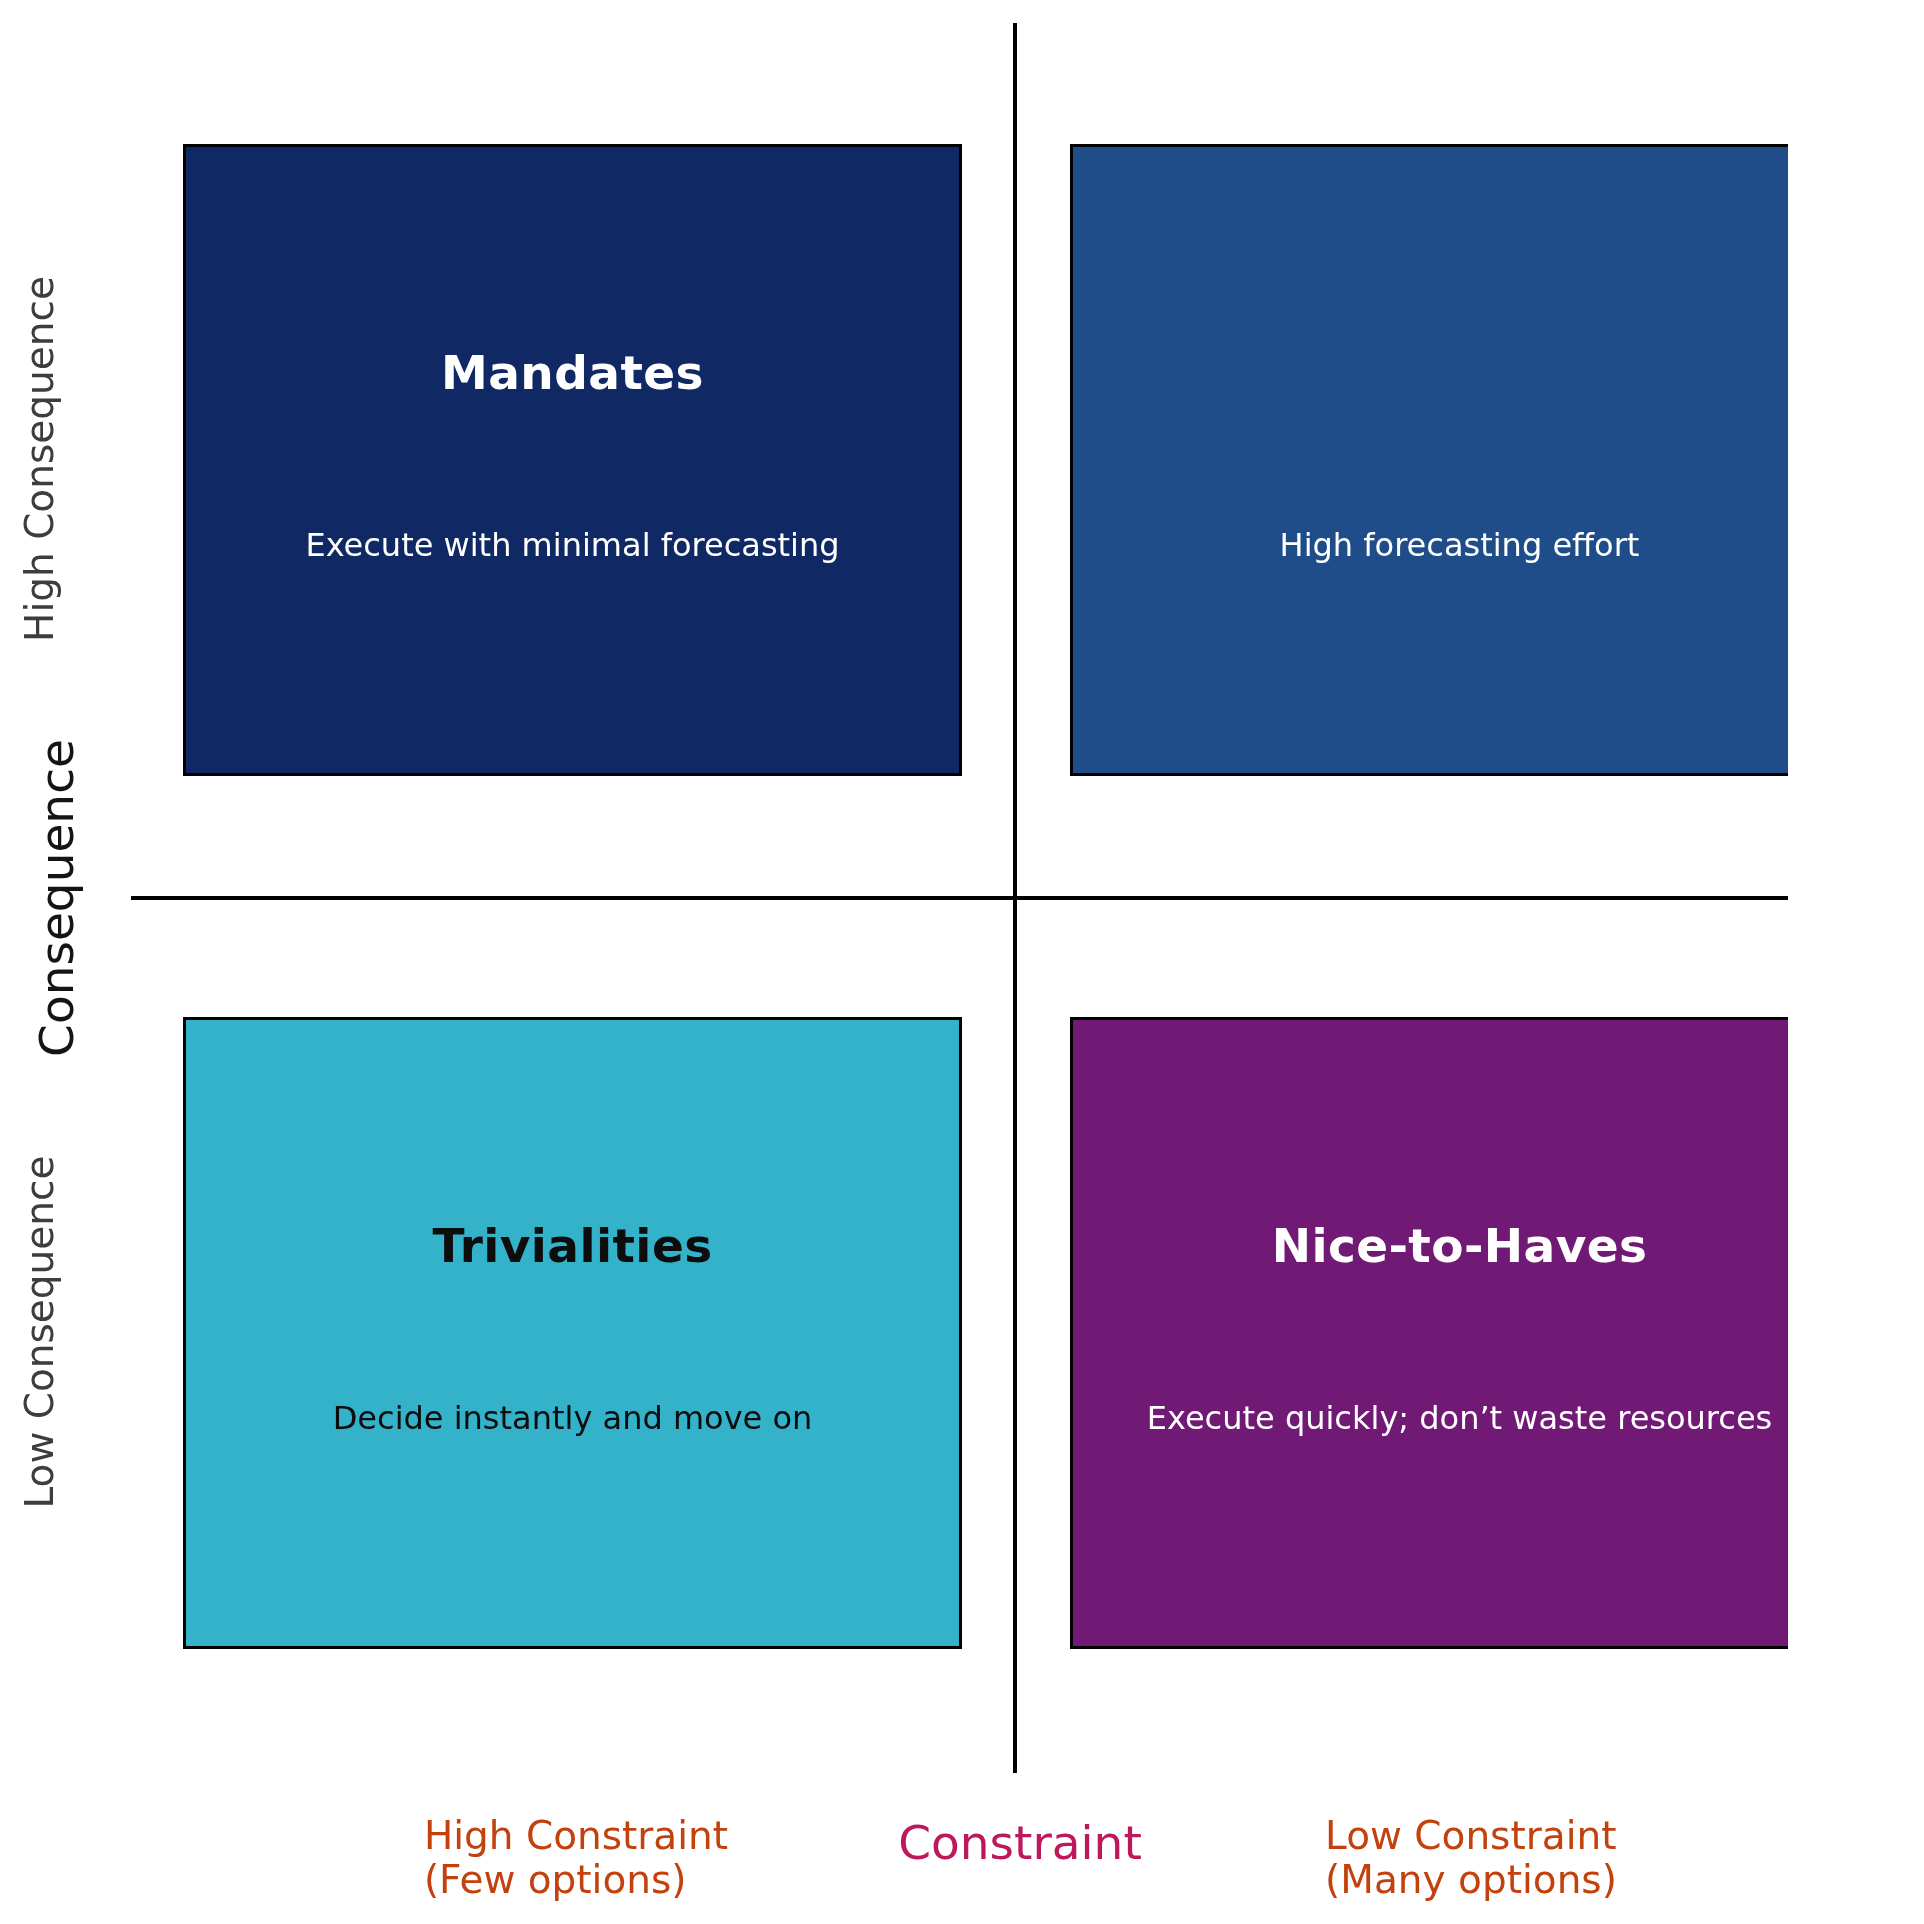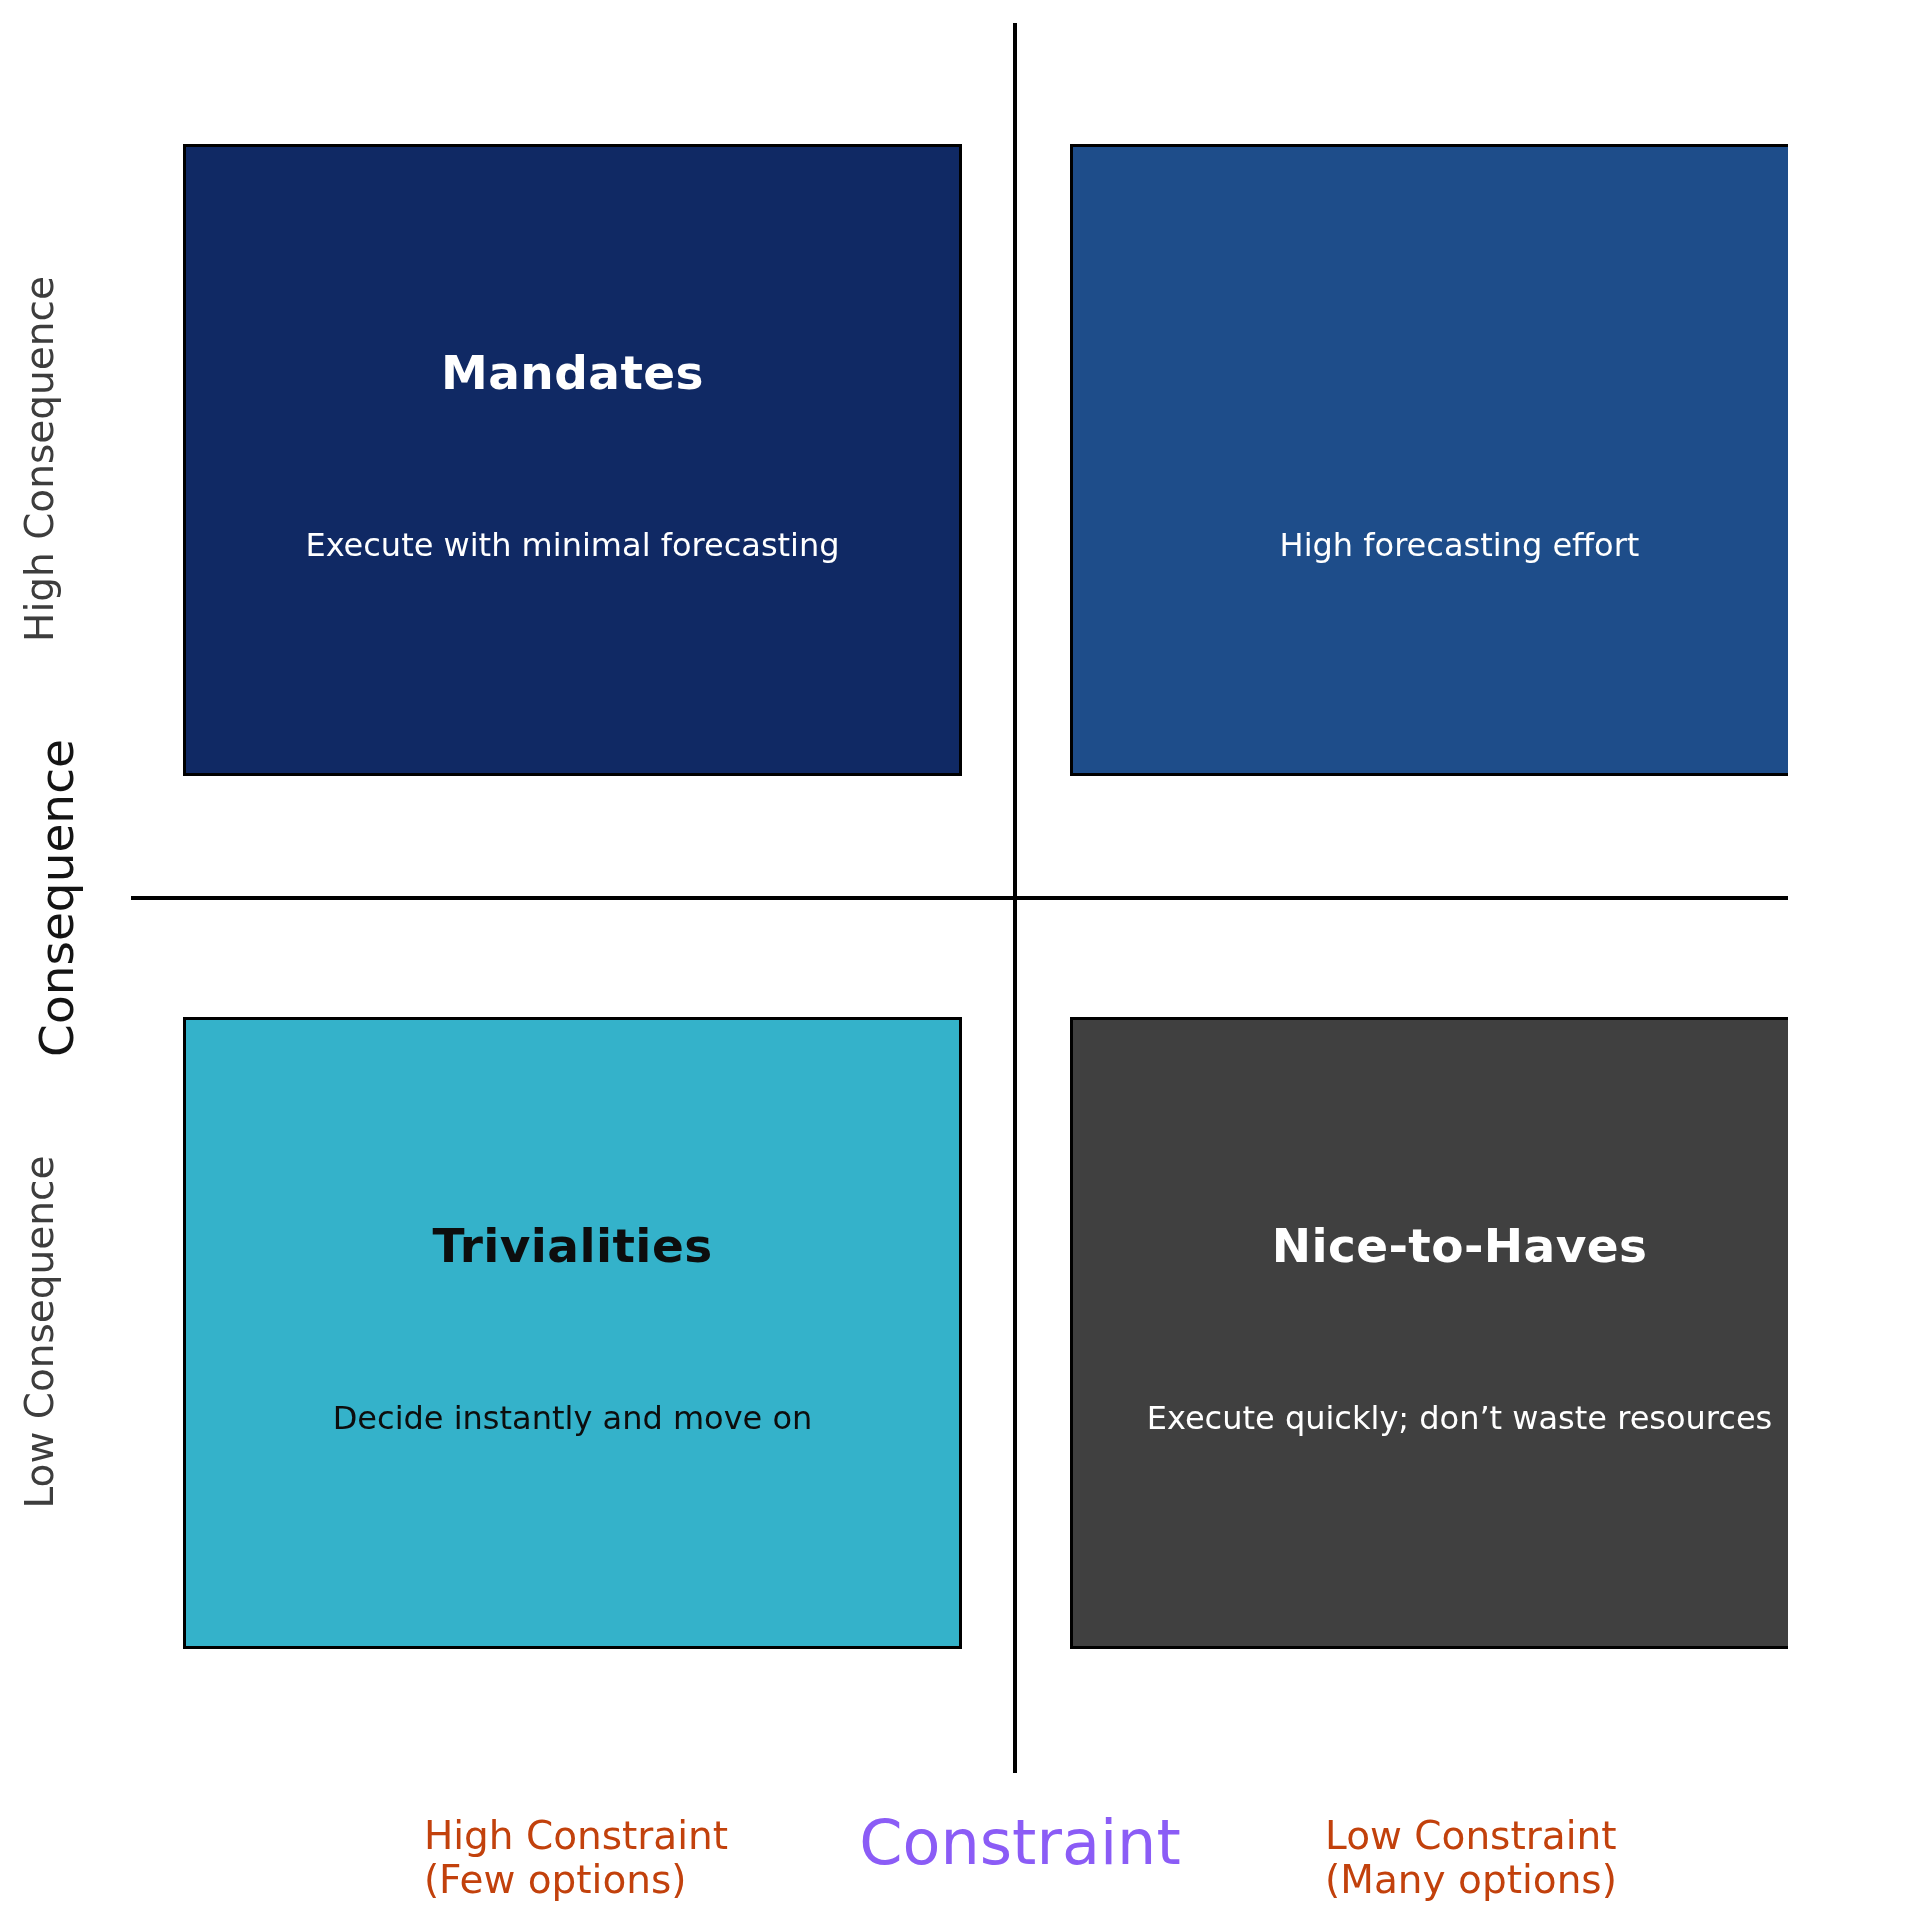--- a/index.html
+++ b/index.html
@@ -81,22 +81,22 @@
     font-size: 39px;
     line-height: 44px;
     white-space: nowrap;
   }
   .xlab-high { left: 576px;  }
   .xlab-low  { left: 1471px; }
   .xlab-main {
     position: absolute;
     left: 1020px; top: 1842px;
     transform: translate(-50%, -50%);
-    color: #8b5cf6;
-    font-size: 62px;
+    color: #be185d;
+    font-size: 47px;
     white-space: nowrap;
   }
 </style>
 </head>
 <body>
 
 <div class="canvas">
 
   <div class="vline"></div>
   <div class="hline"></div>
@@ -108,21 +108,21 @@
 
   <div class="quad quad-tr" style="background-color: rgb(30, 77, 138);">
     <div class="q-sub" style="color: rgb(255, 255, 255);">High forecasting effort</div>
   </div>
 
   <div class="quad quad-bl" style="background-color: rgb(52, 178, 202);">
     <div class="q-title" style="color: rgb(13, 13, 13);">Trivialities</div>
     <div class="q-sub" style="color: rgb(13, 13, 13);">Decide instantly and move on</div>
   </div>
 
-  <div class="quad quad-br" style="background-color: #404040;">
+  <div class="quad quad-br" style="background-color: #701a75;">
     <div class="q-title" style="color: rgb(255, 255, 255);">Nice-to-Haves</div>
     <div class="q-sub" style="color: rgb(255, 255, 255);">Execute quickly; don’t waste resources</div>
   </div>
 
   <div class="ylab ylab-high">High Consequence</div>
 
   <div class="ylab-main">Consequence</div>
 
   <div class="ylab ylab-low">Low Consequence</div>
 

